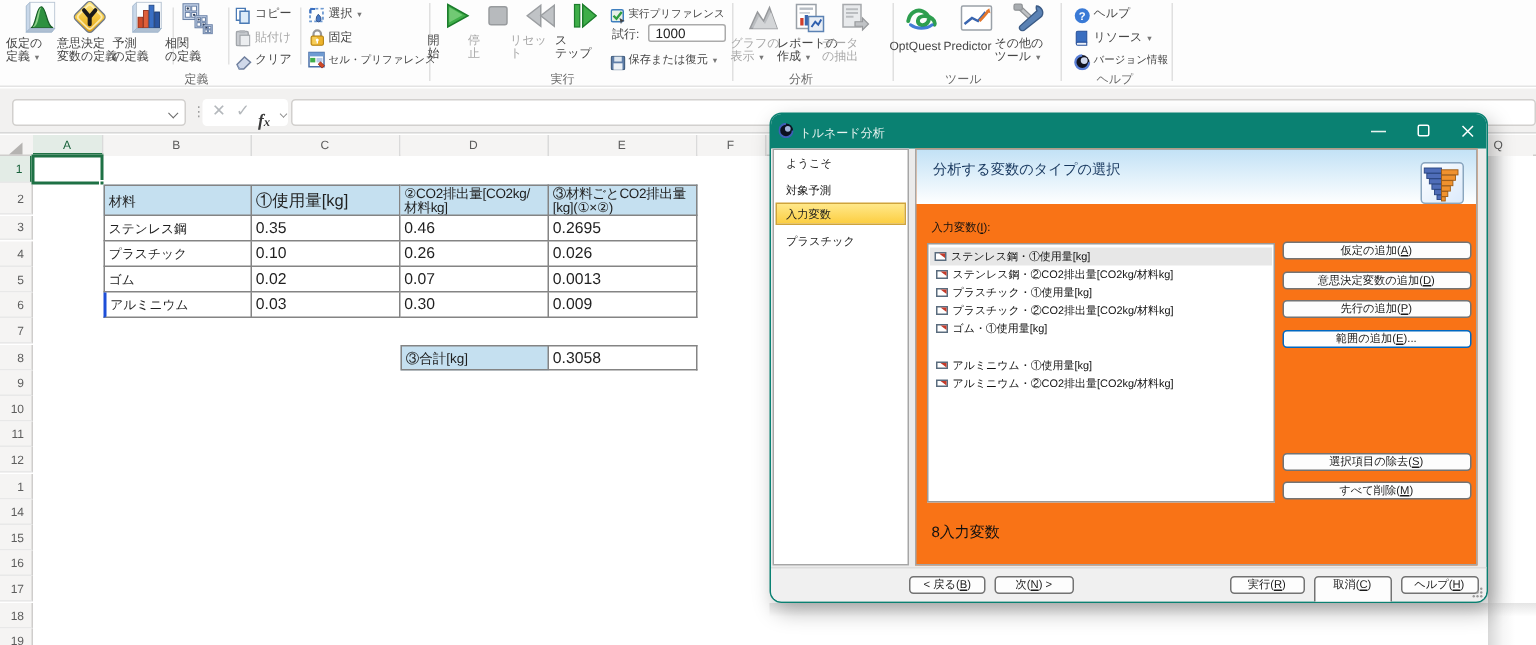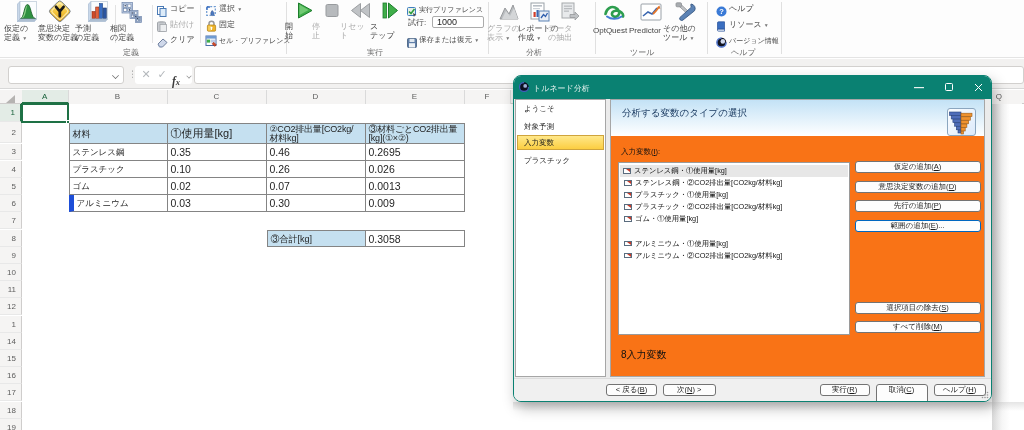--- a/index.html
+++ b/index.html
@@ -294,21 +294,21 @@
   <div class="tc num" style="left:266.5px;top:53.5px;width:99px;height:17.2px;line-height:17px">0.46</div>
   <div class="tc num" style="left:365.5px;top:53.5px;width:99px;height:17.2px;line-height:17px">0.2695</div>
   <div class="tc" style="left:68.5px;top:70.7px;width:99px;height:17.2px;border-left:1px solid #848484;line-height:16px">プラスチック</div>
   <div class="tc num" style="left:167.5px;top:70.7px;width:99px;height:17.2px;line-height:17px">0.10</div>
   <div class="tc num" style="left:266.5px;top:70.7px;width:99px;height:17.2px;line-height:17px">0.26</div>
   <div class="tc num" style="left:365.5px;top:70.7px;width:99px;height:17.2px;line-height:17px">0.026</div>
   <div class="tc" style="left:68.5px;top:87.9px;width:99px;height:17.2px;border-left:1px solid #848484;line-height:16px">ゴム</div>
   <div class="tc num" style="left:167.5px;top:87.9px;width:99px;height:17.2px;line-height:17px">0.02</div>
   <div class="tc num" style="left:266.5px;top:87.9px;width:99px;height:17.2px;line-height:17px">0.07</div>
   <div class="tc num" style="left:365.5px;top:87.9px;width:99px;height:17.2px;line-height:17px">0.0013</div>
-  <div class="tc" style="left:68.5px;top:105.1px;width:99px;height:17.2px;border-left:5px solid #1d4ed8;line-height:16px">アルミニウム</div>
+  <div class="tc" style="left:68.5px;top:105.1px;width:99px;height:17.2px;border-left:2px solid #1d4ed8;line-height:16px">アルミニウム</div>
   <div class="tc num" style="left:167.5px;top:105.1px;width:99px;height:17.2px;line-height:17px">0.03</div>
   <div class="tc num" style="left:266.5px;top:105.1px;width:99px;height:17.2px;line-height:17px">0.30</div>
   <div class="tc num" style="left:365.5px;top:105.1px;width:99px;height:17.2px;line-height:17px">0.009</div>
   <div class="tc tblue" style="left:266.5px;top:139.5px;width:99px;height:17.2px;border-top:1px solid #848484;border-left:1px solid #848484;line-height:16px;font-size:9px">③合計[kg]</div>
   <div class="tc num" style="left:365.5px;top:139.5px;width:99px;height:17.2px;border-top:1px solid #848484;line-height:16px">0.3058</div>
 </div>
 
 <div class="abs" style="left:992px;top:104px;width:32px;height:326px;background:linear-gradient(90deg,#d8d8d8,#f6f6f6 10px,#ffffff 18px)"></div>
 <div class="abs" style="left:0;top:402px;width:1024px;height:12px;background:linear-gradient(#cfcfcf,rgba(255,255,255,0) 9px);opacity:.55;clip-path:inset(0 0 0 513px)"></div>
 

